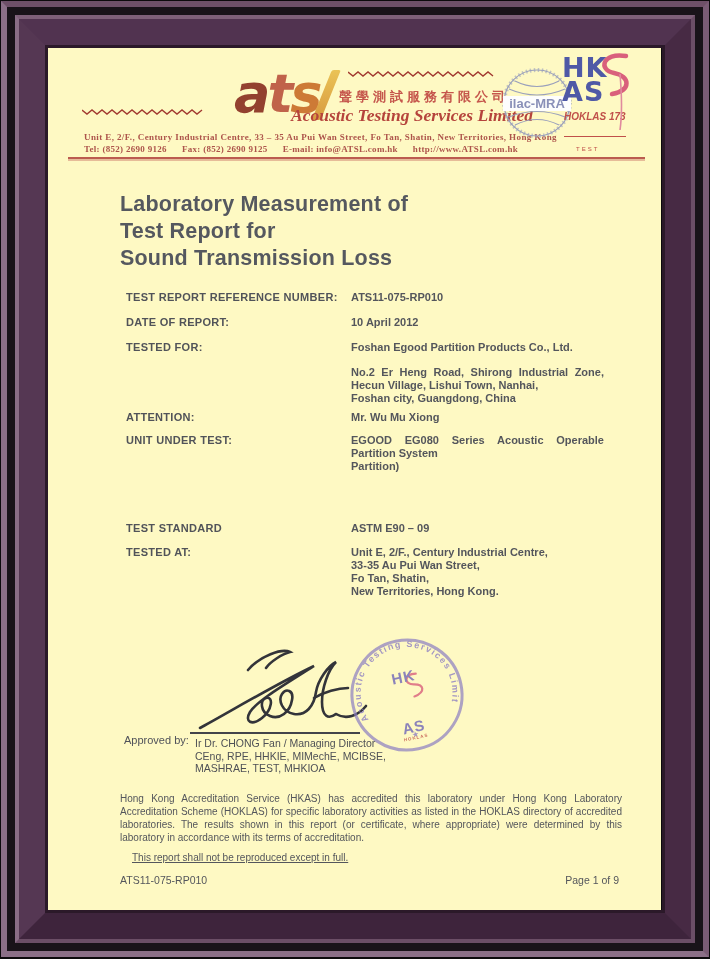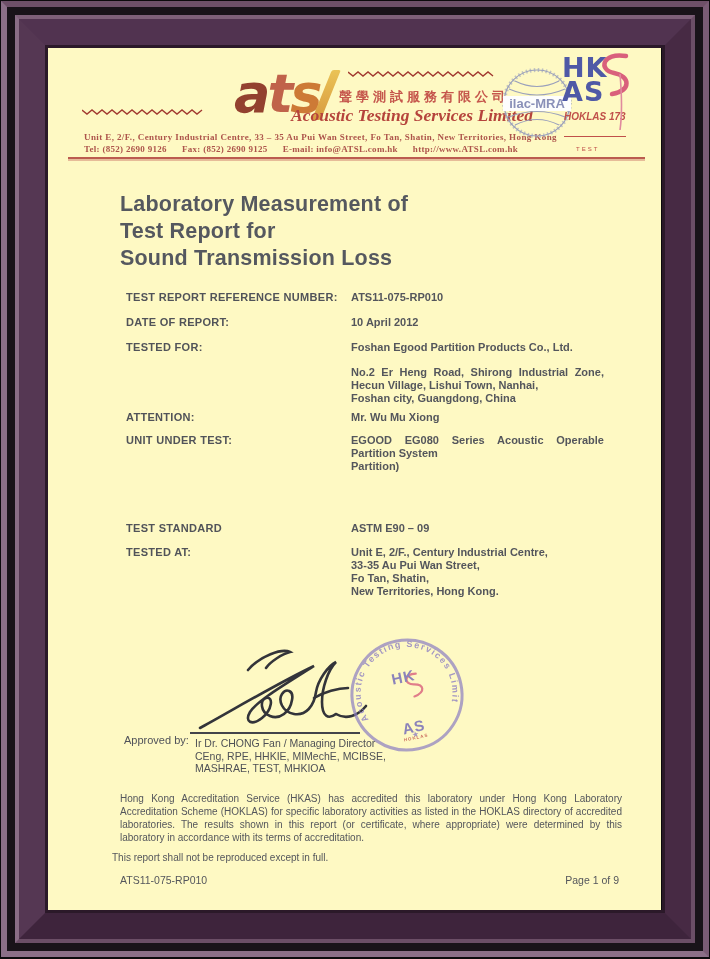--- a/index.html
+++ b/index.html
@@ -52,21 +52,21 @@
   .sig-line { left:142px; top:684px; width:170px; border-bottom:2px solid #43444a; }
   .sig-name { left:147px; top:689px; font-size:10.5px; line-height:12.5px; color:#4e5056; }
   .sig-scrawl { left:138px; top:588px; }
   .stamp { left:296px; top:584px; width:126px; height:126px; transform:rotate(-12deg); opacity:.8; }
   .stamp-center { position:absolute; left:0; top:0; width:126px; height:126px; text-align:center; }
   .stamp-hk { margin-top:38px; font-weight:900; font-size:15px; line-height:13px; color:#6f66b8; letter-spacing:1px; }
   .stamp-hoklas { font-size:4.5px; color:#c0504a; font-weight:bold; letter-spacing:1px; margin-top:2px; }
 
   
   .foot-para { left:72px; top:744px; width:502px; font-size:10px; line-height:13px; text-align:justify; color:#54565c; }
-  .foot-note { left:64px; top:804px; font-size:10px; color:#54565c; }
+  .foot-note { left:84px; top:804px; font-size:10px; color:#54565c;text-decoration:underline; }
   .foot-ref { left:72px; top:826px; font-size:10.5px; color:#54565c; }
   .foot-page { right:42px; top:826px; font-size:10.5px; color:#54565c; }
 </style>
 </head>
 <body>
 
 <div class="frame-a">
  <div class="frame-b">
   <div class="frame-c">
    <div class="frame-d">

